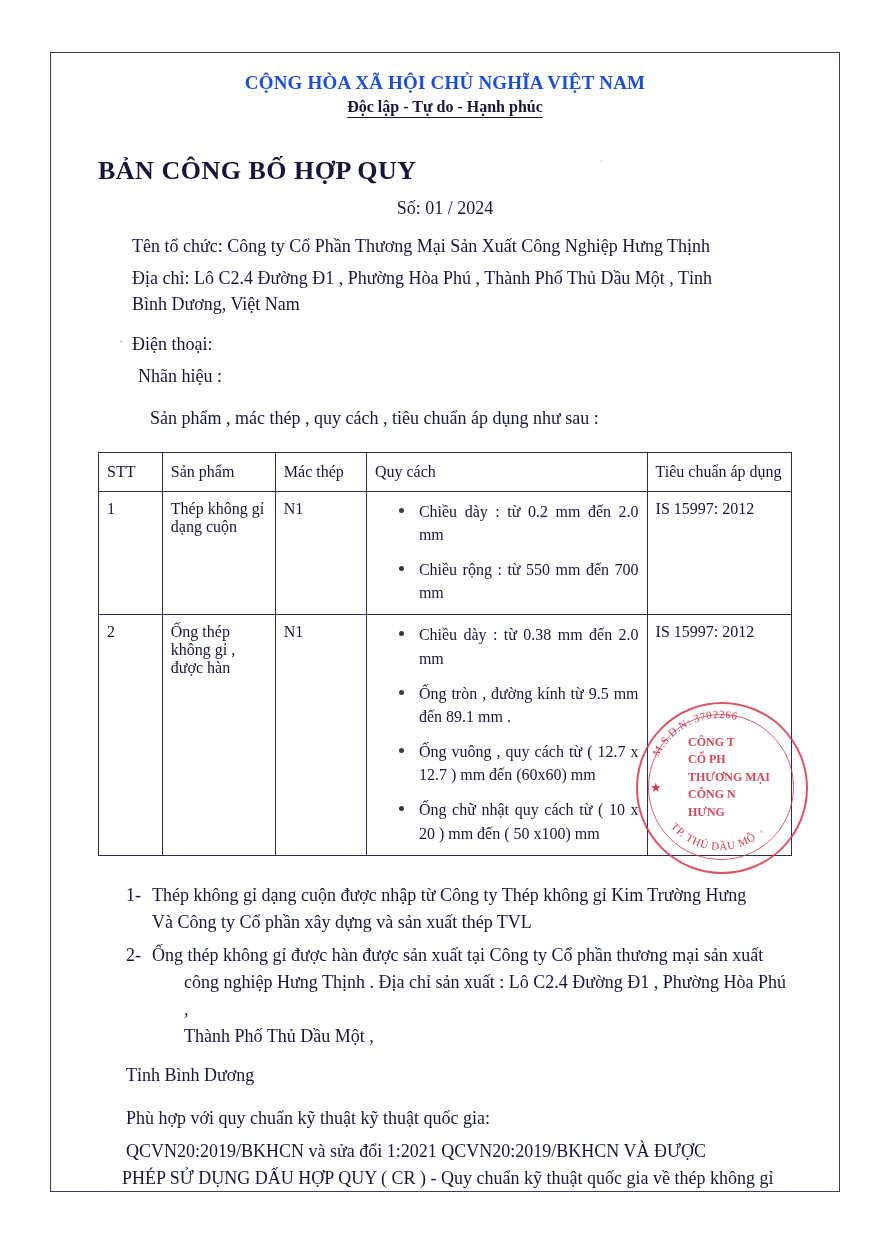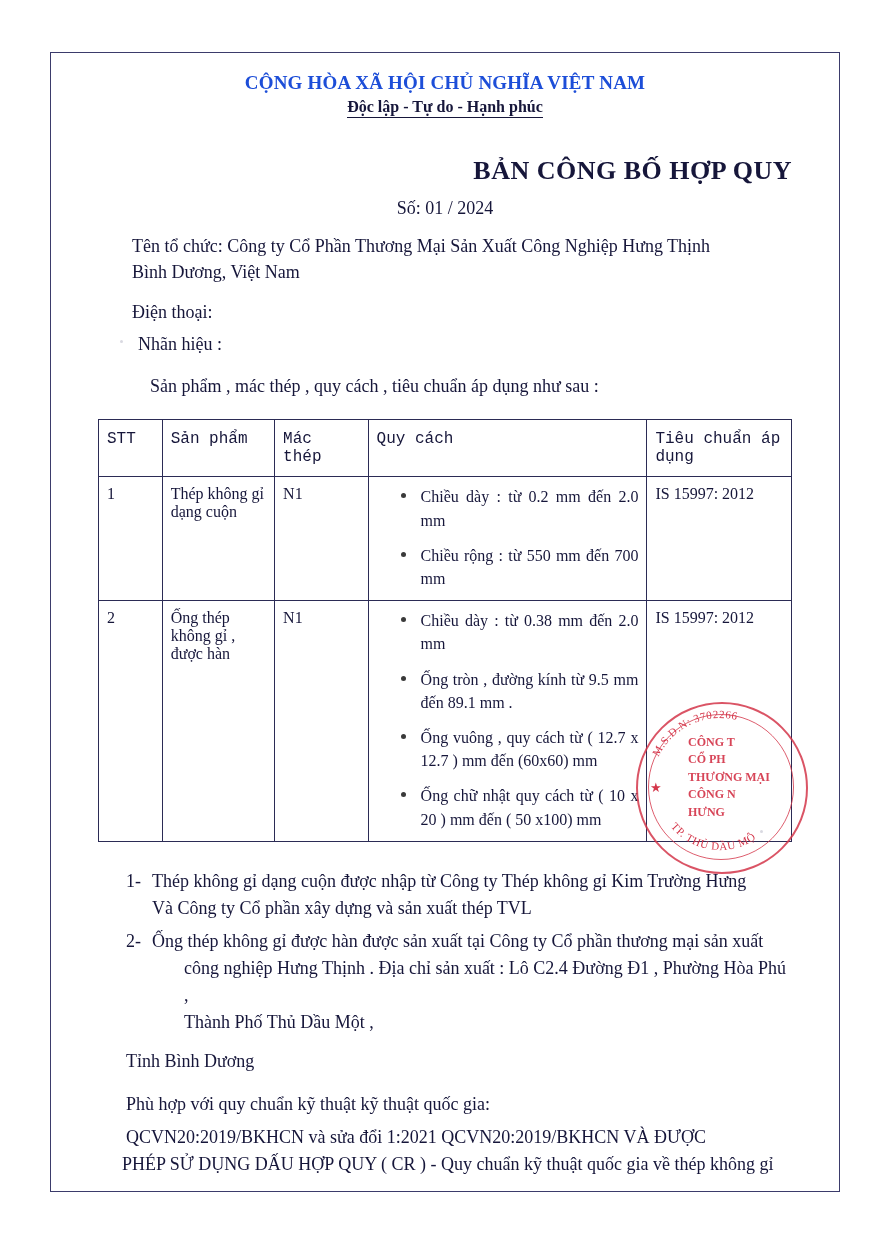--- a/index.html
+++ b/index.html
@@ -44,21 +44,21 @@
   .motto {
     font-weight: bold;
     font-size: 16px;
     margin-top: 4px;
     display: inline-block;
     border-bottom: 1px solid #16163a;
     padding-bottom: 1px;
     color: #16163a;
   }
   .doc-title {
-    text-align: right;
+    text-align: left;
     font-weight: bold;
     font-size: 26px;
     margin-top: 38px;
     letter-spacing: 0.5px;
     color: #16163a;
   }
   .doc-number {
     text-align: center;
     font-size: 18px;
     margin-top: 12px;
@@ -86,21 +86,20 @@
   table.spec-table td {
     border: 1px solid #2b2b55;
     padding: 8px 8px;
     vertical-align: top;
     text-align: left;
     font-weight: normal;
   }
   table.spec-table th {
     padding-top: 10px;
     padding-bottom: 10px;
-    font-family: Liberation Mono, monospace;
   }
   .col-stt { width: 54px; text-align: center; }
   .col-sp { width: 118px; }
   .col-mac { width: 92px; text-align: center; }
   .col-qc { width: 330px; }
   .col-tc { width: 160px; }
   td.center { text-align: center; }
   .justify-cell { text-align: justify; }
   ul.qc-list {
     margin: 0;
@@ -239,20 +238,21 @@
 
   <div class="header-block">
     <div class="national-title">CỘNG HÒA XÃ HỘI CHỦ NGHĨA VIỆT NAM</div>
     <div><span class="motto">Độc lập - Tự do - Hạnh phúc</span></div>
   </div>
 
   <div class="doc-title">BẢN CÔNG BỐ HỢP QUY</div>
   <div class="doc-number">Số: 01 / 2024</div>
 
   <div class="info-line indent-1">Tên tổ chức: Công ty Cổ Phần Thương Mại Sản Xuất Công Nghiệp Hưng Thịnh</div>
+  <div class="info-line indent-1" style="margin-top:6px;">Địa chỉ: Lô C2.4 Đường Đ1 , Phường Hòa Phú , Thành Phố Thủ Dầu Một , Tỉnh</div>
   <div class="info-line" style="margin-top:0px;padding-left:34px;">Bình Dương, Việt Nam</div>
   <div class="info-line indent-1">Điện thoại:</div>
 
   <div class="info-line indent-2" style="margin-top:6px;">Nhãn hiệu :</div>
   <div class="info-line indent-3" style="margin-top:16px;">Sản phẩm , mác thép , quy cách , tiêu chuẩn áp dụng như sau :</div>
 
   <table class="spec-table">
     <thead>
       <tr>
         <th class="col-stt">STT</th>

